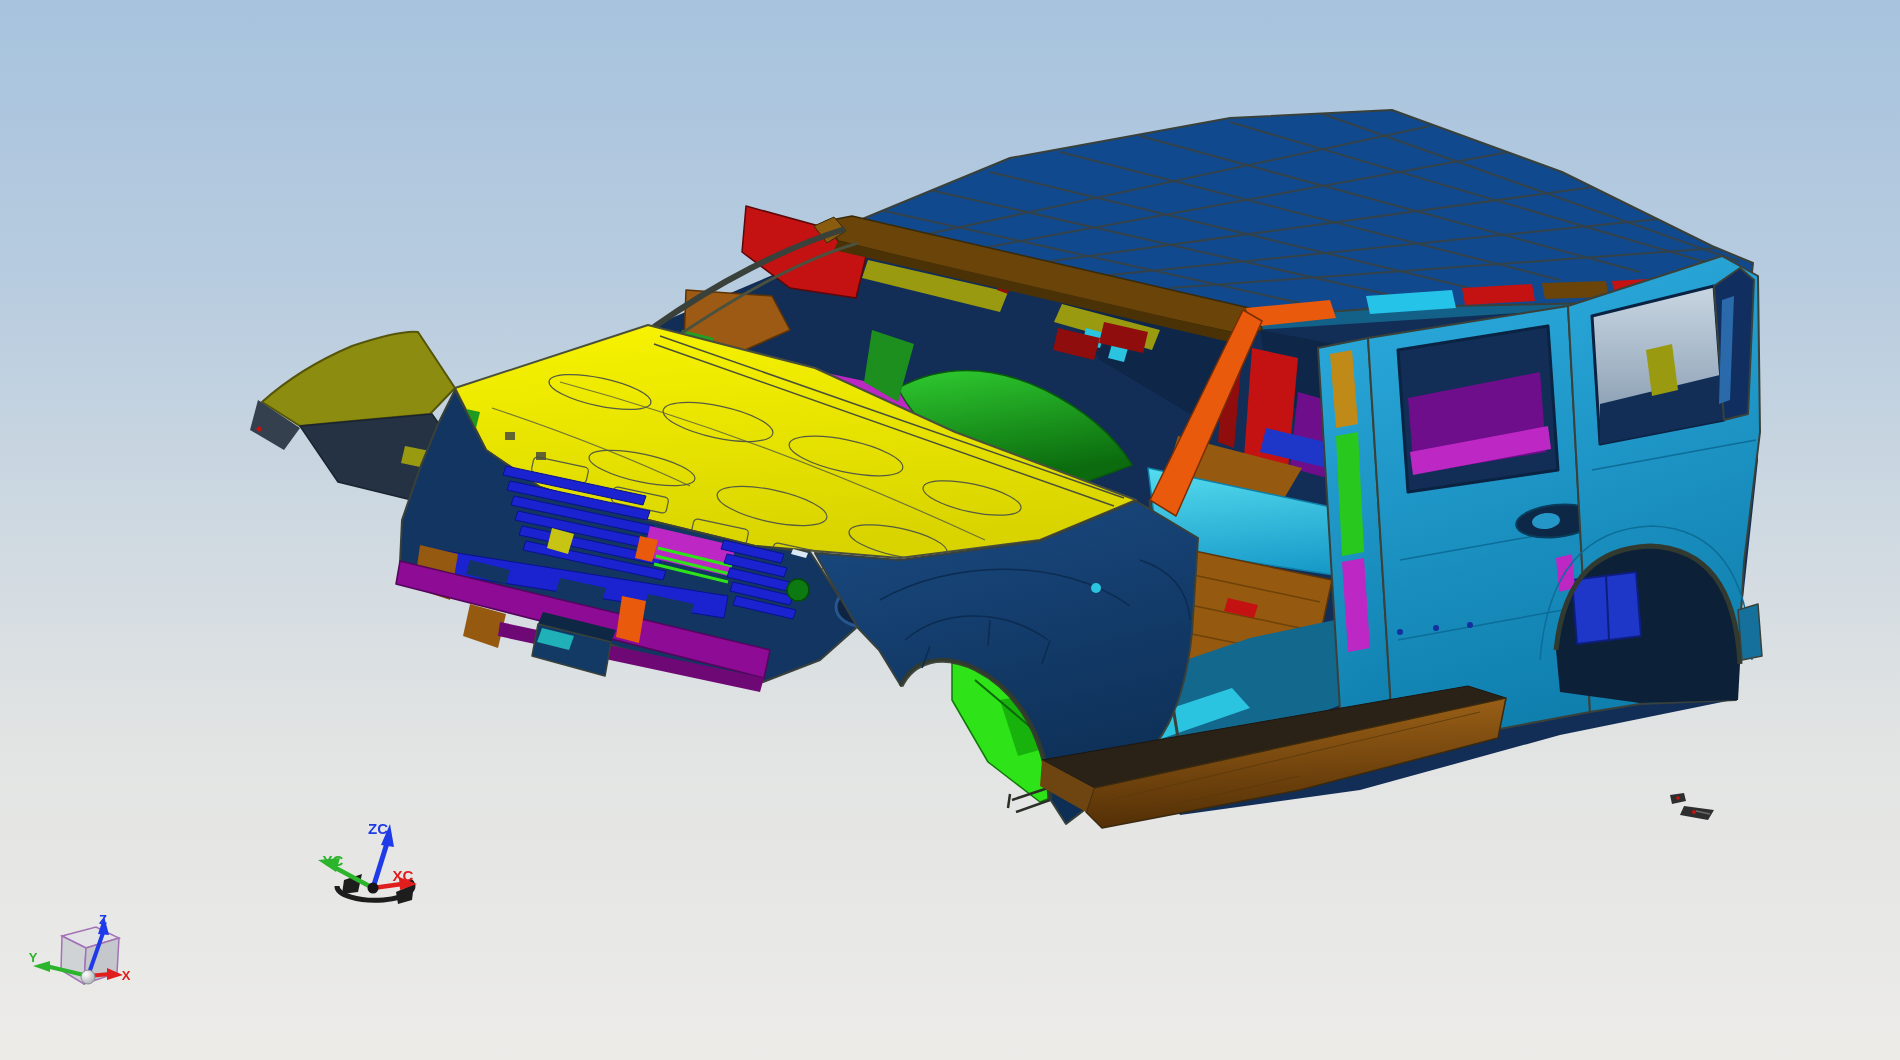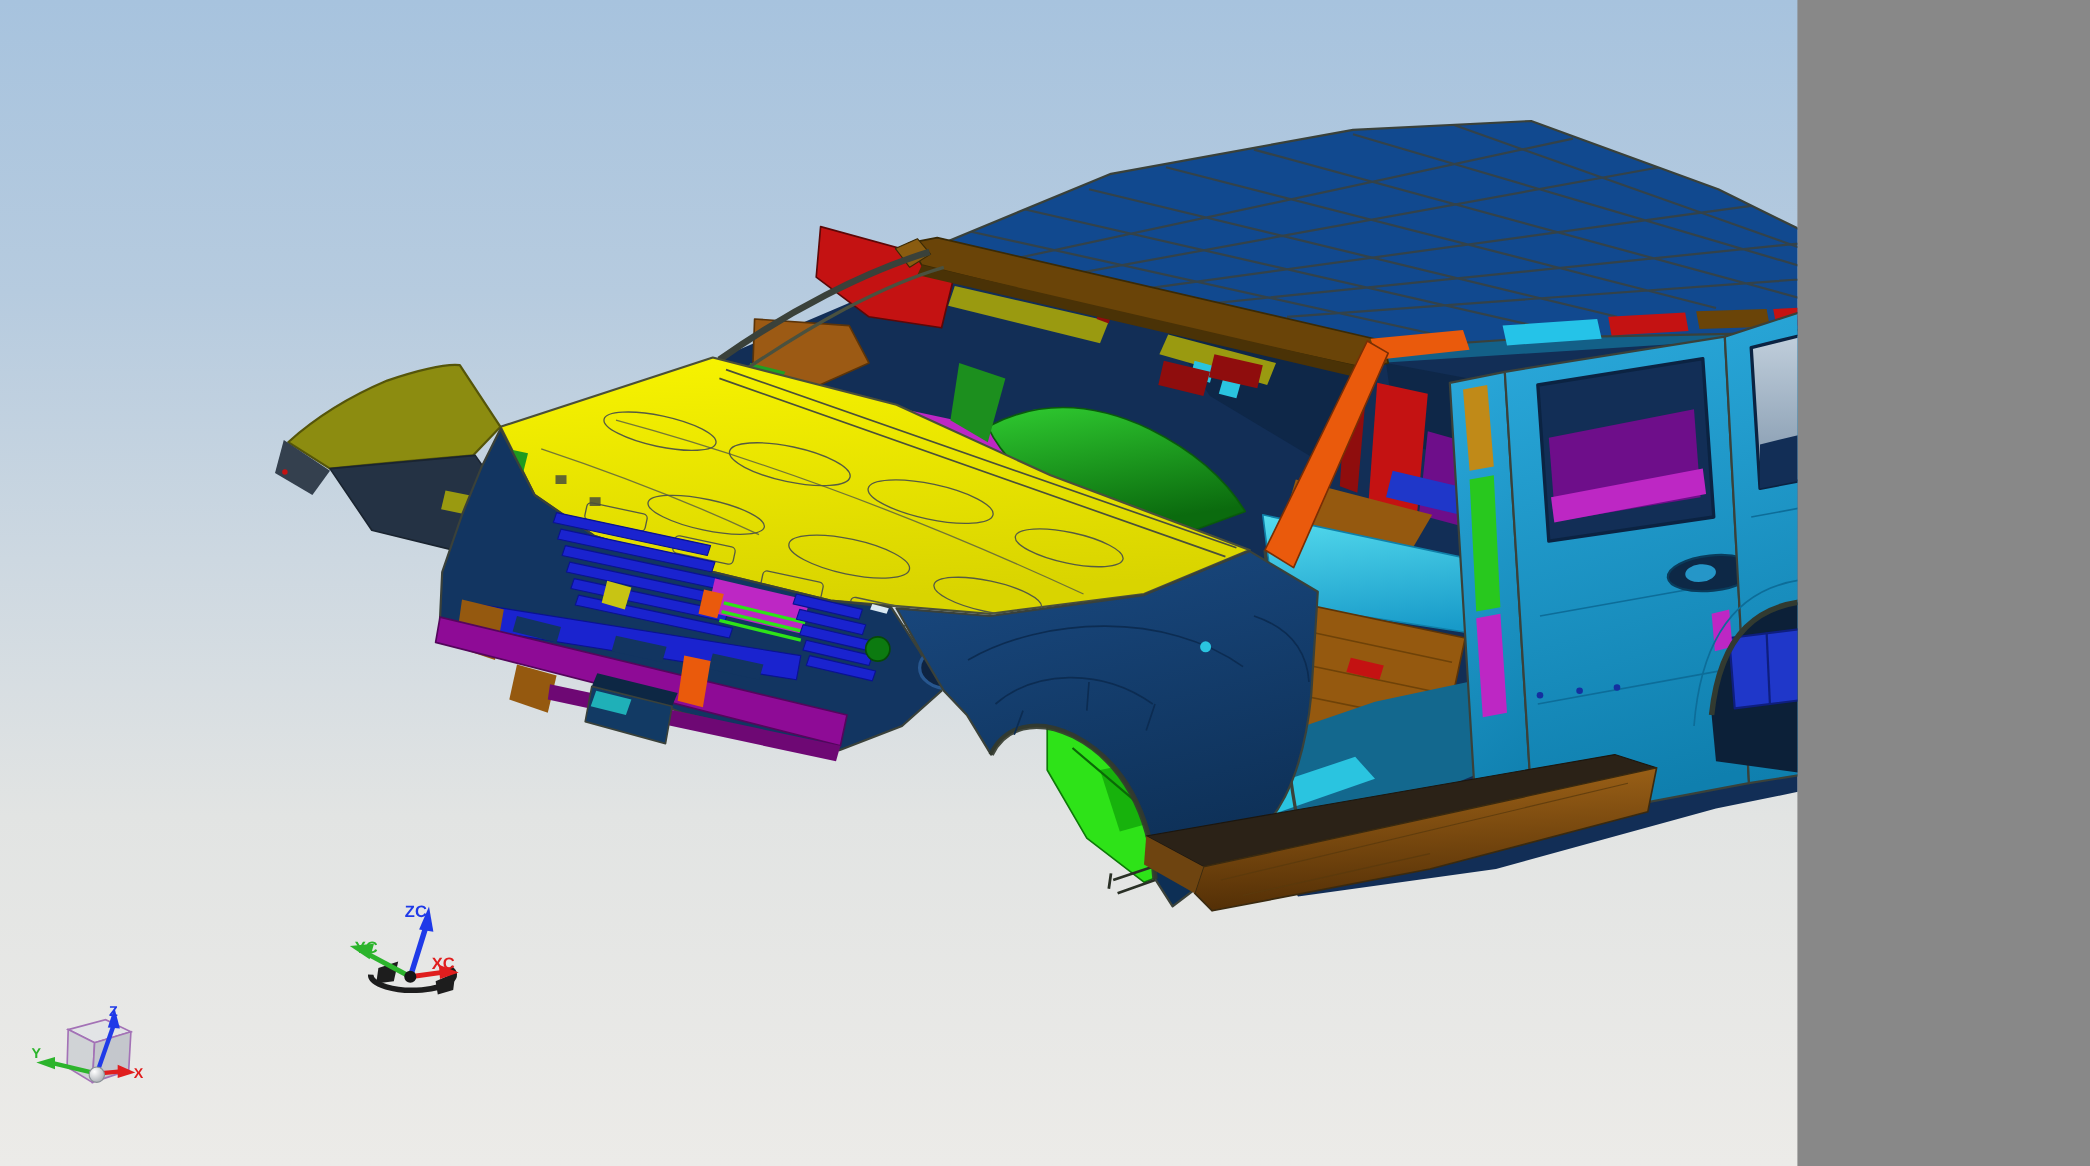--- a/index.html
+++ b/index.html
@@ -1,18 +1,18 @@
 <!DOCTYPE html>
 <html><head>
 <meta charset="utf-8">
 <style>
   html,body{margin:0;padding:0;background:#888;}
   .viewport{
     position:relative;
-    width:1634px;height:1060px;
+    width:1900px;height:1060px;
     overflow:hidden;
     background:linear-gradient(180deg,#a7c3de 0%,#b6cbdf 25%,#cdd8e1 48%,#e2e4e3 70%,#ecebe8 100%);
     font-family:"Liberation Sans", sans-serif;
   }
   svg{position:absolute;inset:0;display:block;}
   text{font-family:"Liberation Sans", sans-serif;font-weight:bold;}
   .axis-label{font-size:15px;}
   .axis-label-sm{font-size:13px;}
 </style>
 </head>

